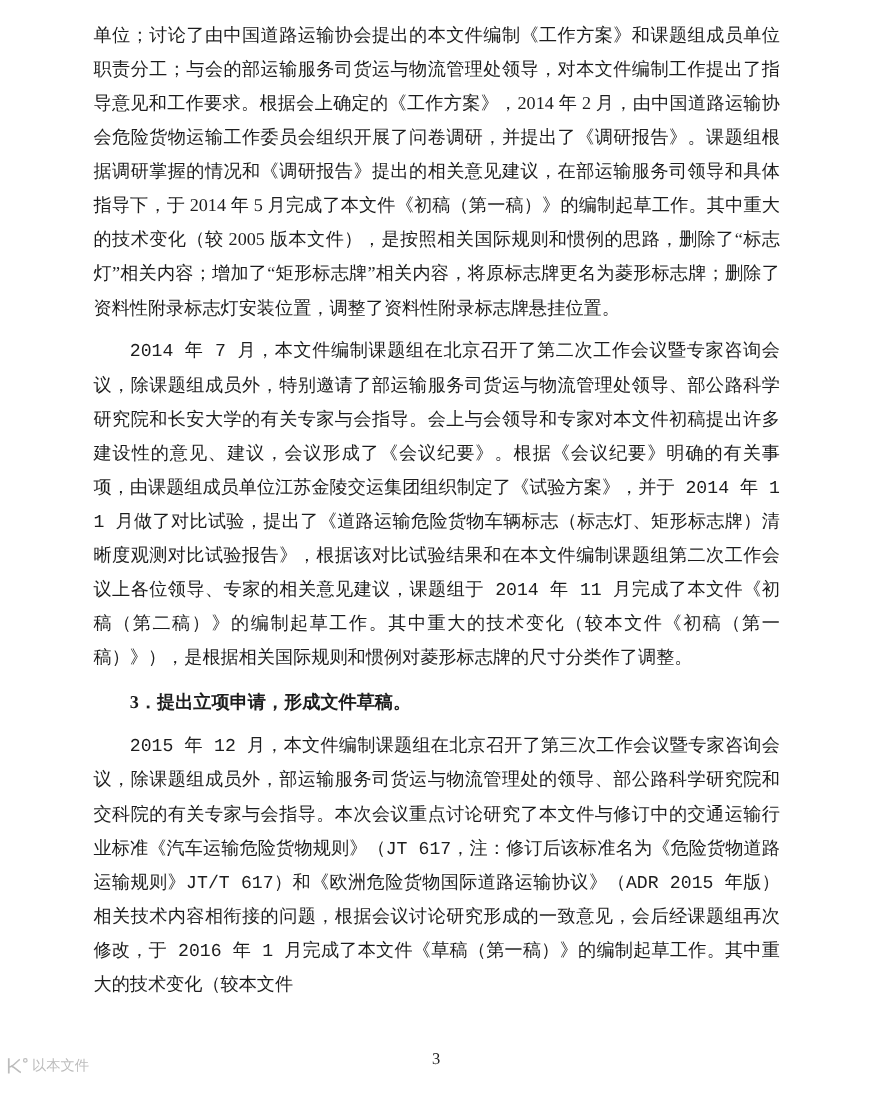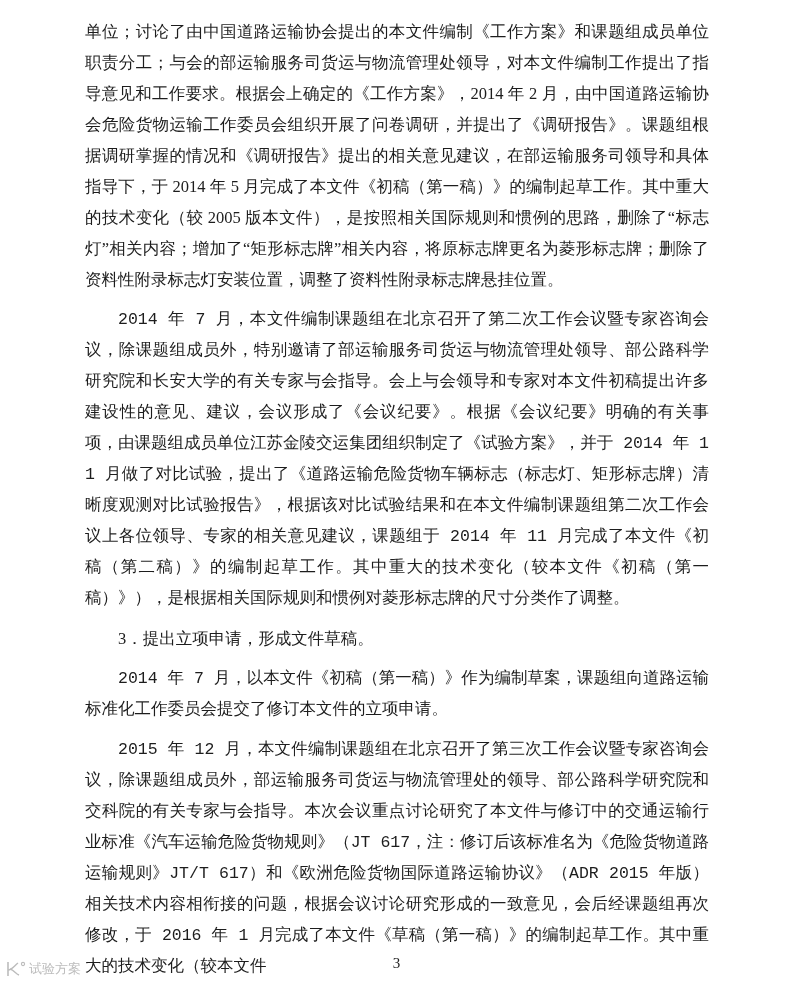--- a/index.html
+++ b/index.html
@@ -32,21 +32,21 @@
   }
   .content p.continuation {
     text-indent: 0;
   }
   .content p.body {
     text-indent: 2em;
     font-family: Liberation Mono, monospace;
   }
   .content p.heading {
     text-indent: 2em;
-    font-weight: normal;
+    font-weight: bold;
   }
   .page-number {
     position: absolute;
     left: 0;
     right: 0;
     bottom: 22px;
     text-align: center;
     font-size: 15px;
     color: #222222;
   }
@@ -70,31 +70,30 @@
 </style>
 </head>
 <body>
 
 <div class="page">
 
   <div class="content">
     <p class="continuation">单位；讨论了由中国道路运输协会提出的本文件编制《工作方案》和课题组成员单位职责分工；与会的部运输服务司货运与物流管理处领导，对本文件编制工作提出了指导意见和工作要求。根据会上确定的《工作方案》，2014 年 2 月，由中国道路运输协会危险货物运输工作委员会组织开展了问卷调研，并提出了《调研报告》。课题组根据调研掌握的情况和《调研报告》提出的相关意见建议，在部运输服务司领导和具体指导下，于 2014 年 5 月完成了本文件《初稿（第一稿）》的编制起草工作。其中重大的技术变化（较 2005 版本文件），是按照相关国际规则和惯例的思路，删除了“标志灯”相关内容；增加了“矩形标志牌”相关内容，将原标志牌更名为菱形标志牌；删除了资料性附录标志灯安装位置，调整了资料性附录标志牌悬挂位置。</p>
     <p class="body">2014 年 7 月，本文件编制课题组在北京召开了第二次工作会议暨专家咨询会议，除课题组成员外，特别邀请了部运输服务司货运与物流管理处领导、部公路科学研究院和长安大学的有关专家与会指导。会上与会领导和专家对本文件初稿提出许多建设性的意见、建议，会议形成了《会议纪要》。根据《会议纪要》明确的有关事项，由课题组成员单位江苏金陵交运集团组织制定了《试验方案》，并于 2014 年 11 月做了对比试验，提出了《道路运输危险货物车辆标志（标志灯、矩形标志牌）清晰度观测对比试验报告》，根据该对比试验结果和在本文件编制课题组第二次工作会议上各位领导、专家的相关意见建议，课题组于 2014 年 11 月完成了本文件《初稿（第二稿）》的编制起草工作。其中重大的技术变化（较本文件《初稿（第一稿）》），是根据相关国际规则和惯例对菱形标志牌的尺寸分类作了调整。</p>
     <p class="heading">3．提出立项申请，形成文件草稿。</p>
-    <p class="body">2014 年 7 月，以本文件《初稿（第一稿）》作为编制草案，课题组向道路运输标准化工作委员会提交了修订本文件的立项申请。</p>
     <p class="body">2015 年 12 月，本文件编制课题组在北京召开了第三次工作会议暨专家咨询会议，除课题组成员外，部运输服务司货运与物流管理处的领导、部公路科学研究院和交科院的有关专家与会指导。本次会议重点讨论研究了本文件与修订中的交通运输行业标准《汽车运输危险货物规则》（JT 617，注：修订后该标准名为《危险货物道路运输规则》JT/T 617）和《欧洲危险货物国际道路运输协议》（ADR 2015 年版）相关技术内容相衔接的问题，根据会议讨论研究形成的一致意见，会后经课题组再次修改，于 2016 年 1 月完成了本文件《草稿（第一稿）》的编制起草工作。其中重大的技术变化（较本文件</p>
   </div>
 
   <div class="watermark">
     <span class="wm-icon">
       <svg width="20" height="16" viewBox="0 0 20 16" fill="none" xmlns="http://www.w3.org/2000/svg">
         <path d="M2 1 L2 15" stroke="#b5b5b5" stroke-width="1.6"></path>
         <path d="M2 9 C6 9 9 4 12 2" stroke="#b5b5b5" stroke-width="1.4" fill="none"></path>
         <path d="M4 8 C8 9 10 13 13 14" stroke="#b5b5b5" stroke-width="1.4" fill="none"></path>
         <circle cx="17" cy="3" r="1.6" stroke="#b5b5b5" stroke-width="1.1" fill="none"></circle>
       </svg>
     </span>
-    <span>试验方案</span>
+    <span>以本文件</span>
   </div>
 
   <div class="page-number">3</div>
 
 </div>
 
 </body></html>

